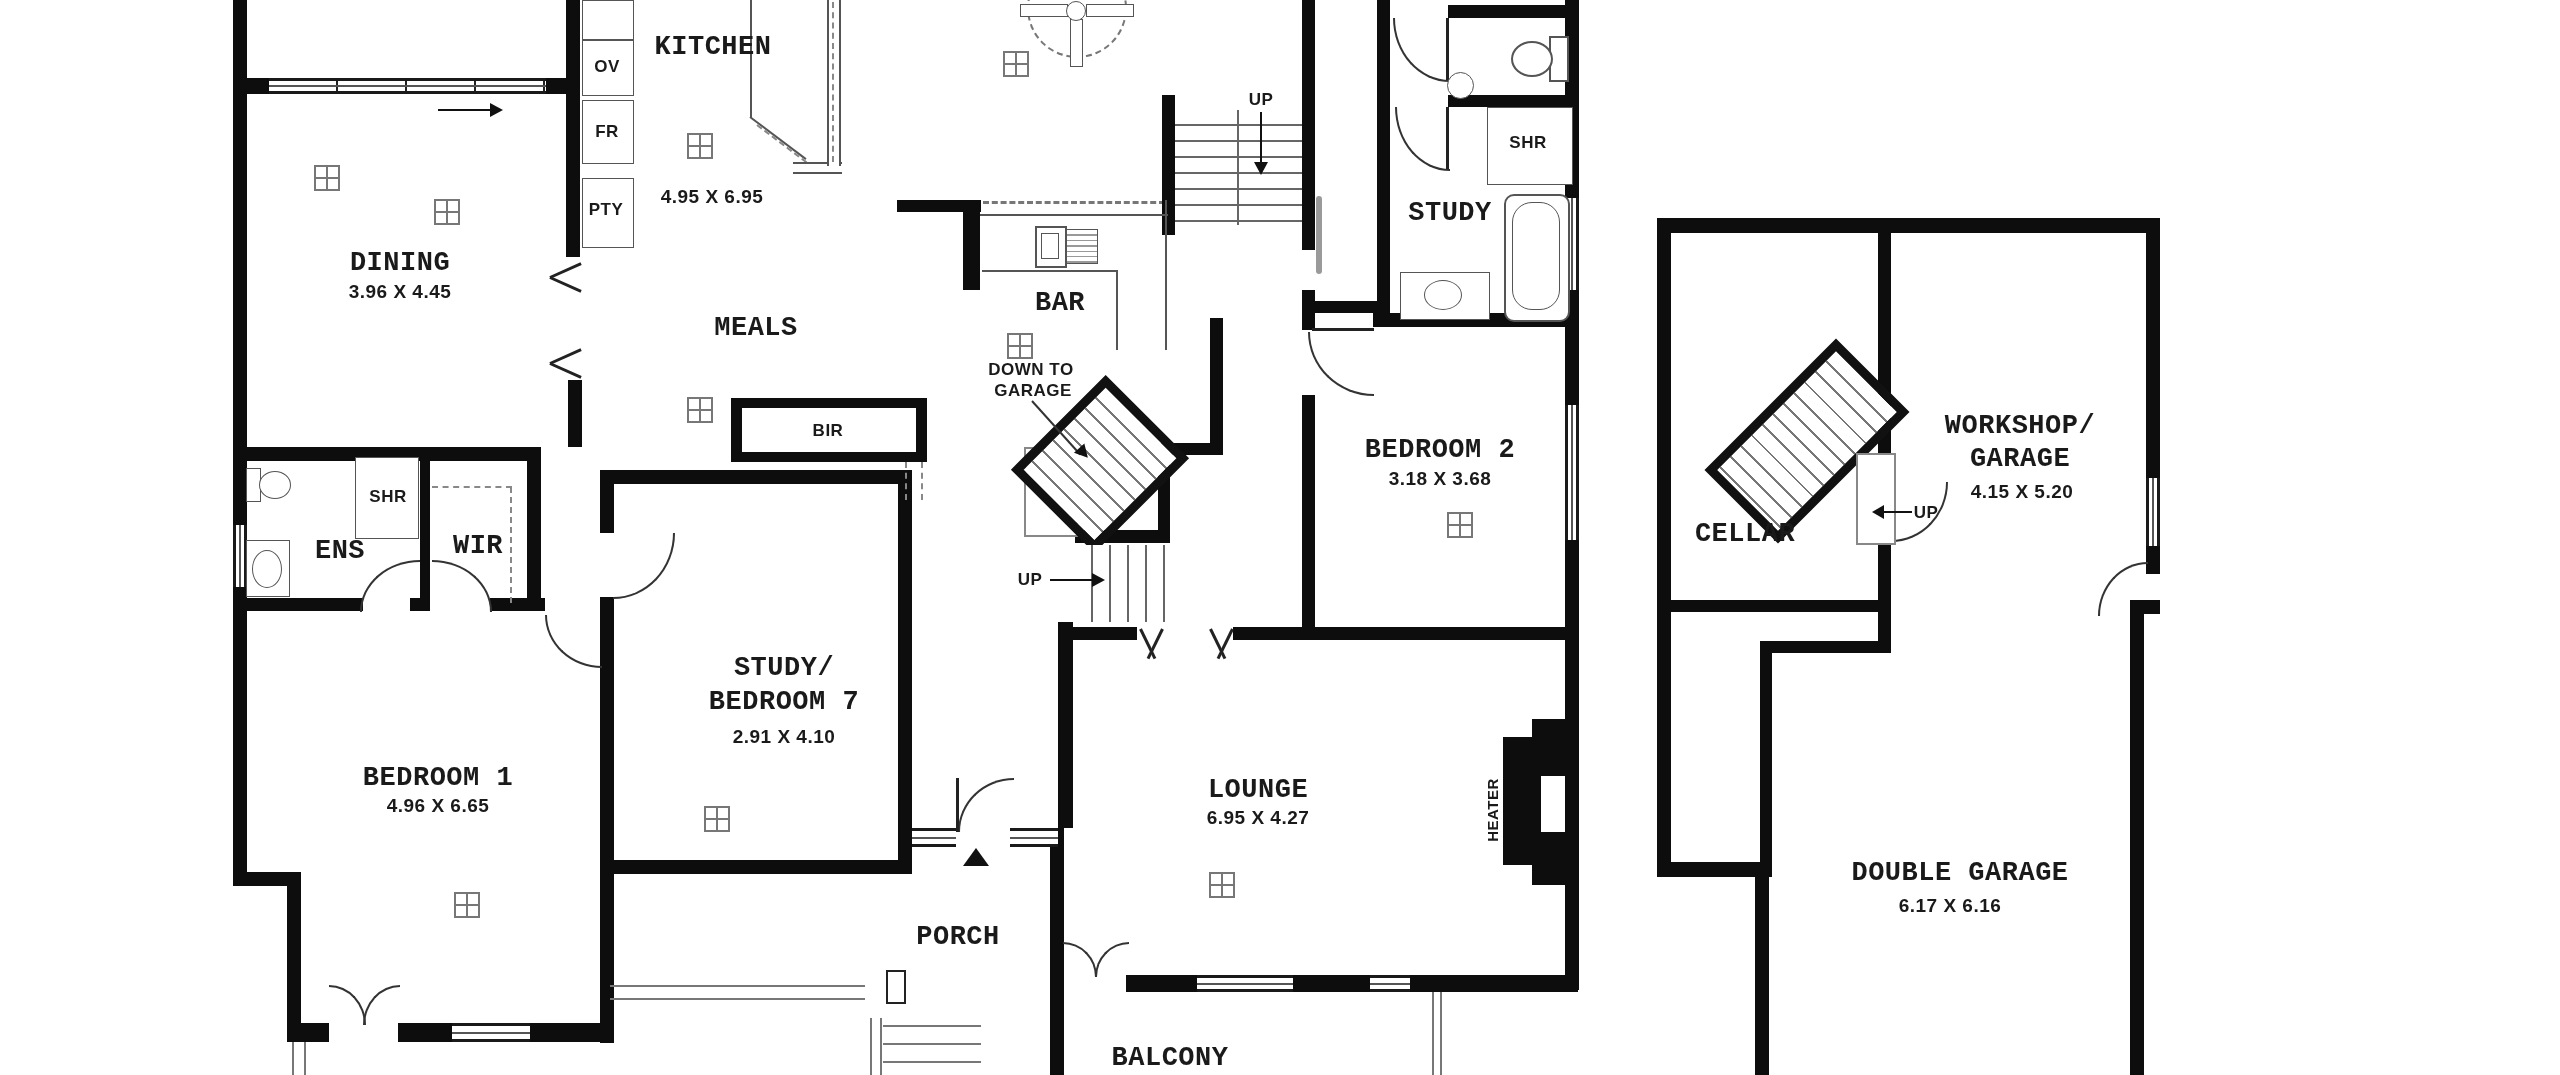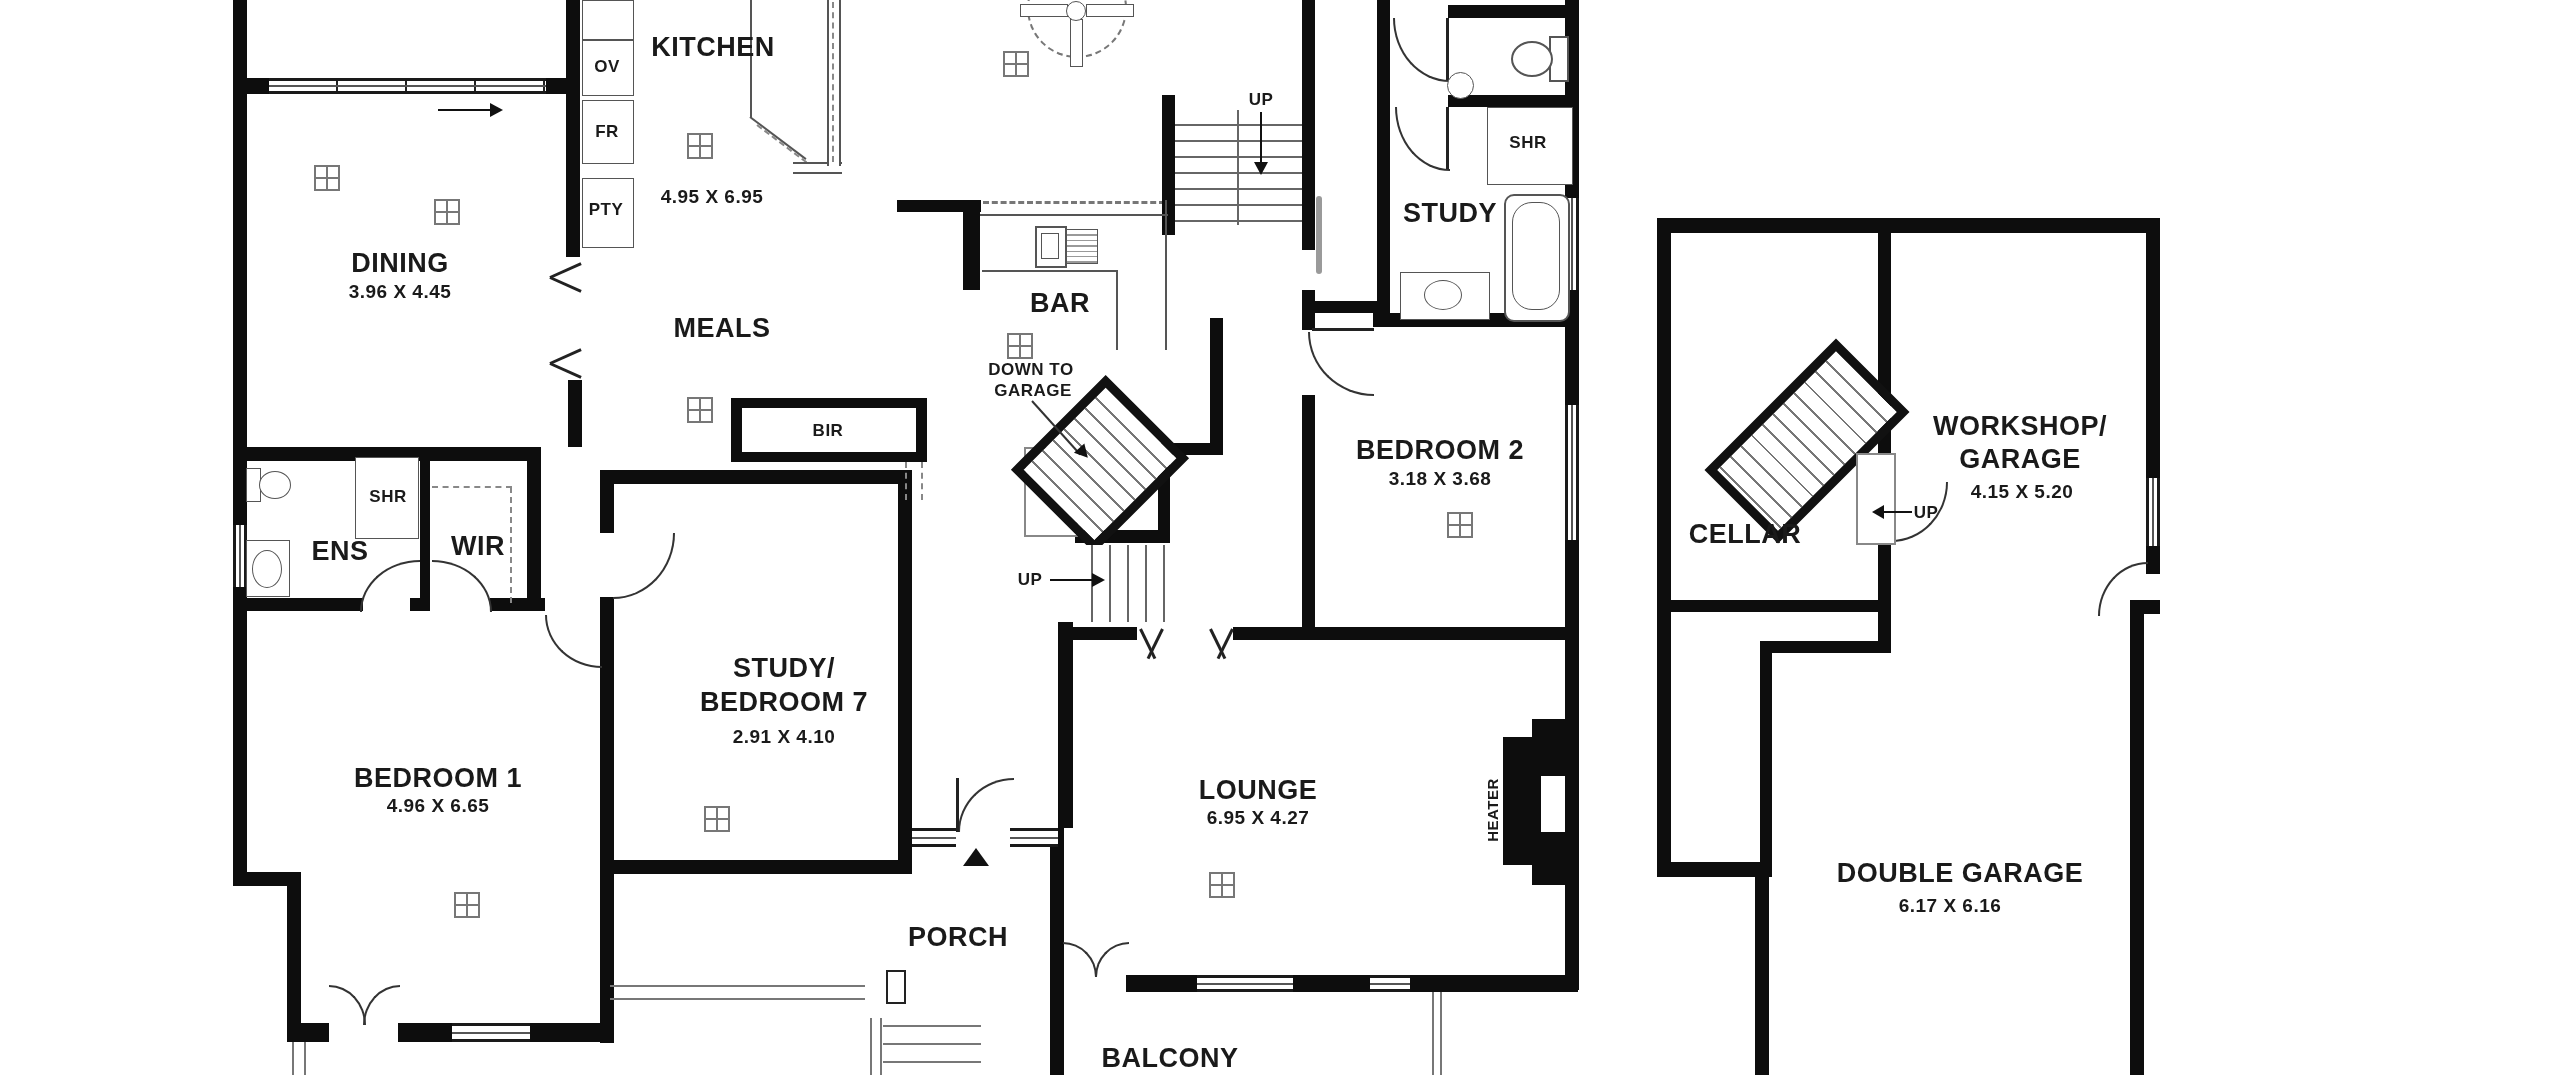--- a/index.html
+++ b/index.html
@@ -6,21 +6,21 @@
   #plan{position:relative;width:2560px;height:1075px;background:#ffffff;overflow:hidden;
         font-family:"Liberation Sans",sans-serif;}
   .w{position:absolute;background:#0d0d0d;}
   .tl{position:absolute;background:#555;}
   .gl{position:absolute;background:#777;}
   .winh{position:absolute;background:#fff;border-top:3px solid #1a1a1a;border-bottom:3px solid #1a1a1a;
         background-image:linear-gradient(#555,#555);background-size:100% 2px;background-position:center;background-repeat:no-repeat;}
   .winv{position:absolute;background:#fff;border-left:3px solid #1a1a1a;border-right:3px solid #1a1a1a;
         background-image:linear-gradient(#555,#555);background-size:2px 100%;background-position:center;background-repeat:no-repeat;}
   .lbl{position:absolute;color:#1a1a1a;font-weight:700;white-space:nowrap;transform:translate(-50%,-50%);letter-spacing:.5px;}
-  .room{font-size:27px;}
+  .room{font-size:27px;font-family:Liberation Mono, monospace;}
   .dims{font-size:19px;}
   .small{font-size:17px;}
   .lt{position:absolute;width:22px;height:22px;border:2px solid #777;background-color:#fff;
       background-image:linear-gradient(#777,#777),linear-gradient(#777,#777);
       background-size:2px 100%,100% 2px;background-position:center,center;background-repeat:no-repeat;}
   .arc{position:absolute;border:0 solid #333;}
   .fx{position:absolute;border:2px solid #555;background:#fff;}
   .ell{border-radius:50%;}
   .st-h{position:absolute;background:repeating-linear-gradient(to bottom,#fff 0 14px,#666 14px 16px);}
   .st-v{position:absolute;background:repeating-linear-gradient(to right,#fff 0 16px,#666 16px 18px);}
@@ -245,21 +245,21 @@
   <div class="lt" style="left:704px;top:806px"></div>
   <div class="lt" style="left:1209px;top:872px"></div>
 
   <div class="lbl room" style="left:713px;top:47px">KITCHEN</div>
   <div class="lbl dims" style="left:712px;top:197px">4.95 X 6.95</div>
   <div class="lbl small" style="left:607px;top:67px">OV</div>
   <div class="lbl small" style="left:607px;top:132px">FR</div>
   <div class="lbl small" style="left:606px;top:210px">PTY</div>
   <div class="lbl room" style="left:400px;top:263px">DINING</div>
   <div class="lbl dims" style="left:400px;top:292px">3.96 X 4.45</div>
-  <div class="lbl room" style="left:722px;top:328px">MEALS</div>
+  <div class="lbl room" style="left:756px;top:328px">MEALS</div>
   <div class="lbl room" style="left:1060px;top:303px">BAR</div>
   <div class="lbl small" style="left:1261px;top:100px">UP</div>
   <div class="lbl small" style="left:1031px;top:370px">DOWN TO</div>
   <div class="lbl small" style="left:1033px;top:391px">GARAGE</div>
   <div class="lbl small" style="left:1030px;top:580px">UP</div>
   <div class="lbl room" style="left:1450px;top:213px">STUDY</div>
   <div class="lbl small" style="left:1528px;top:143px">SHR</div>
   <div class="lbl room" style="left:1440px;top:450px">BEDROOM 2</div>
   <div class="lbl dims" style="left:1440px;top:479px">3.18 X 3.68</div>
   <div class="lbl room" style="left:340px;top:551px">ENS</div>

